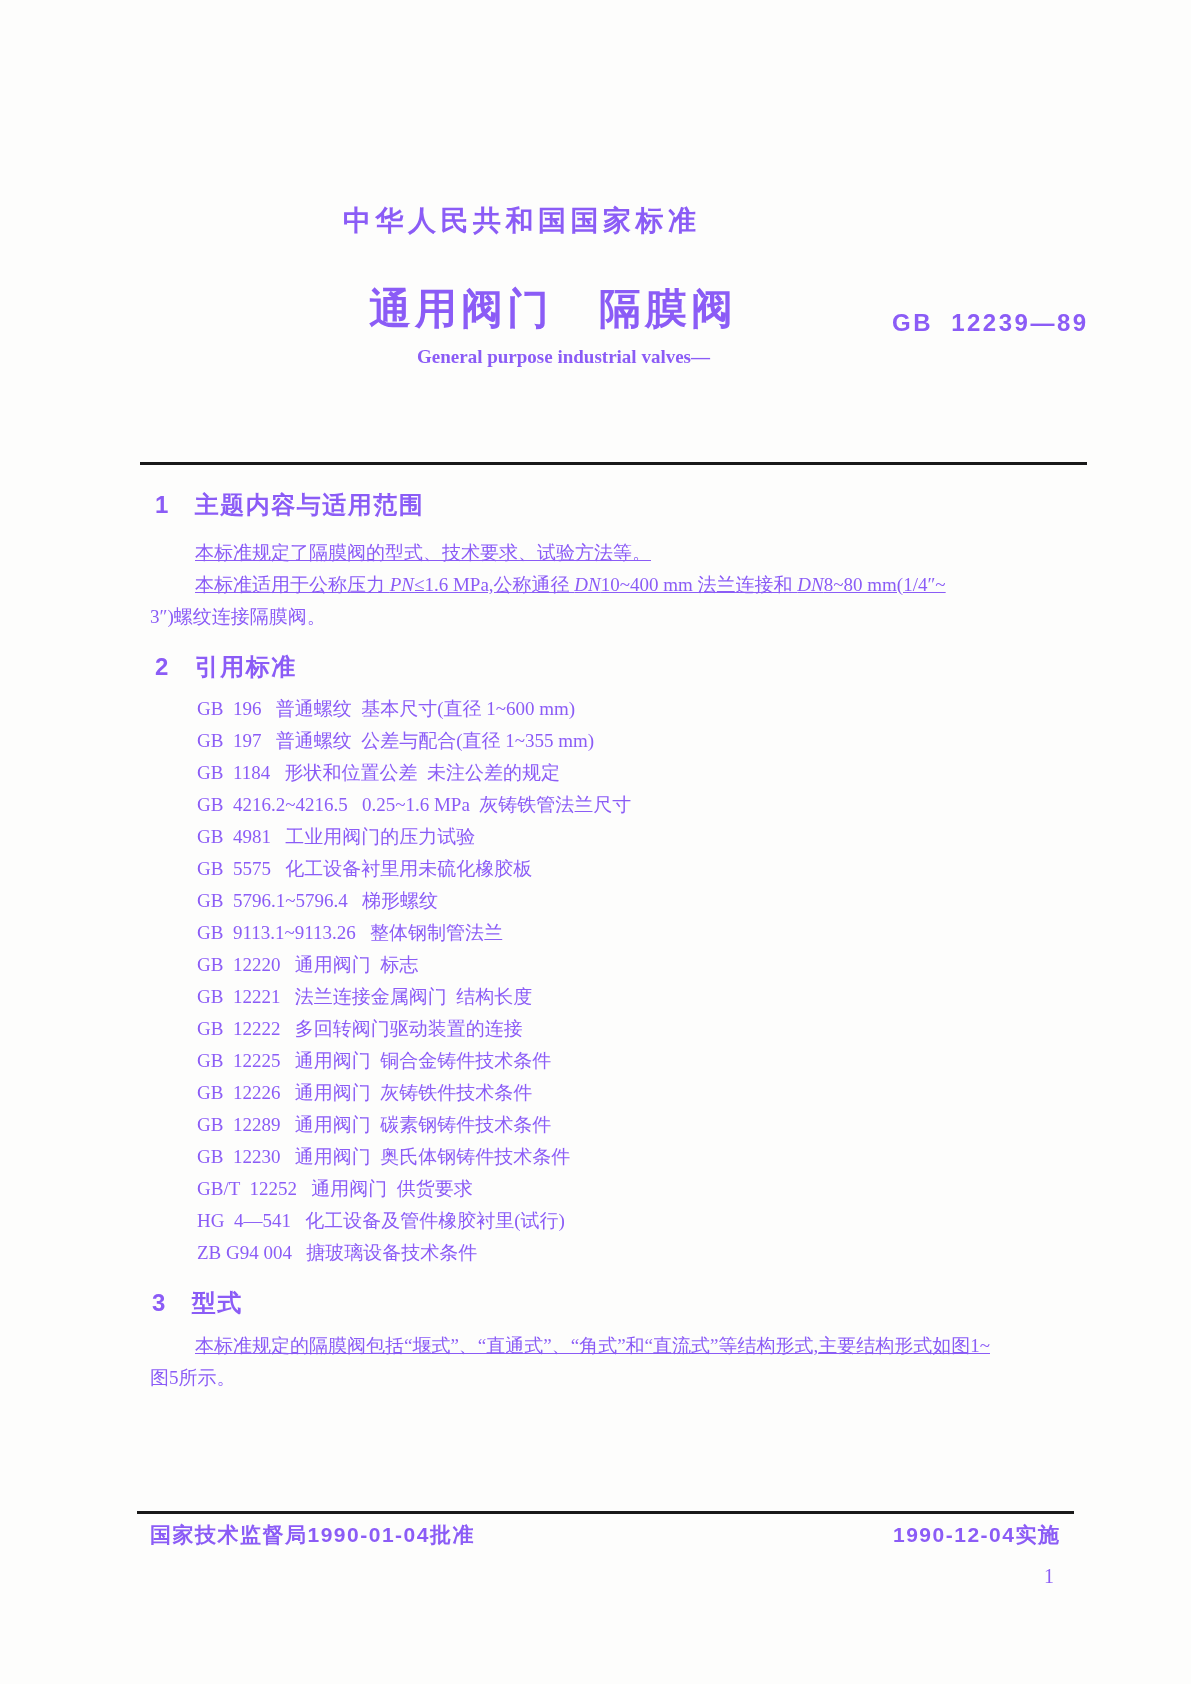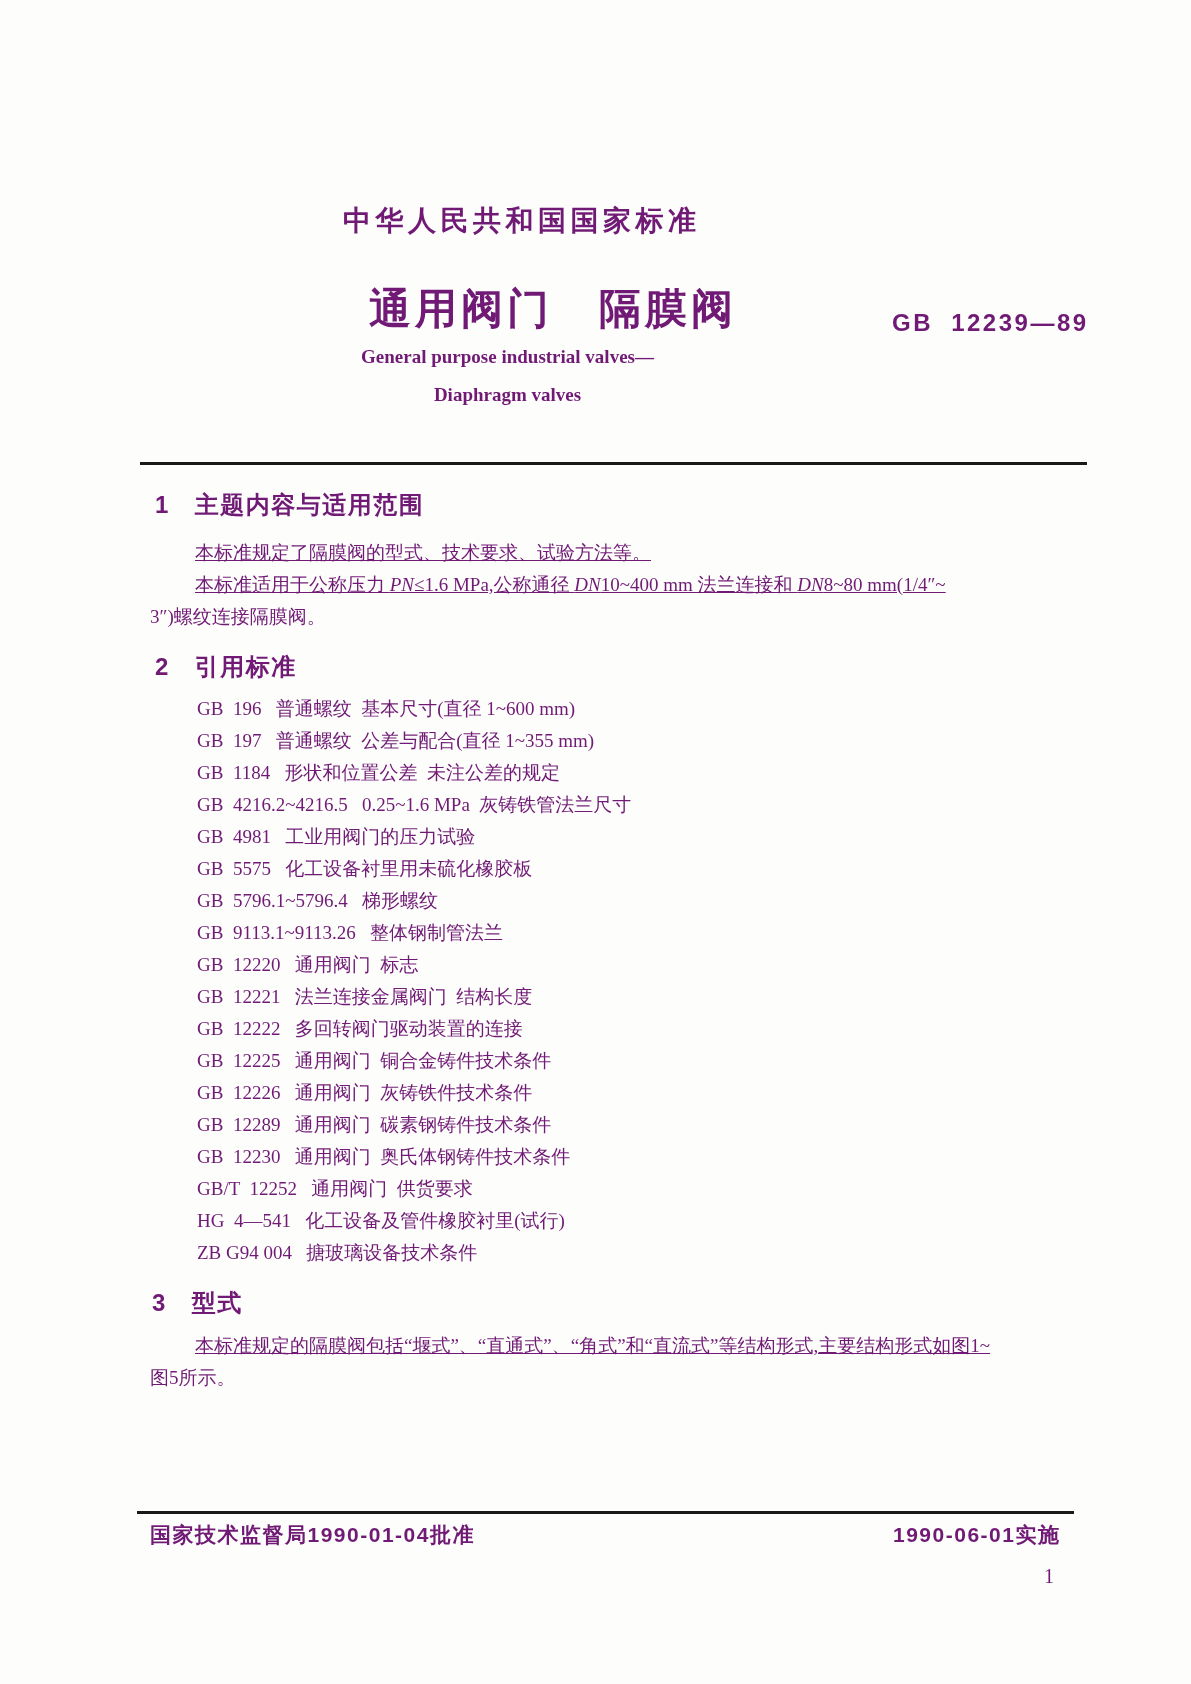--- a/index.html
+++ b/index.html
@@ -2,33 +2,33 @@
 <html lang="zh"><head>
 <meta charset="utf-8">
 <style>
   * { margin:0; padding:0; box-sizing:border-box; }
   html,body { background:#ffffff; }
   .page {
     position:relative;
     width:1191px;
     height:1684px;
     background:#fdfdfc;
-    color:#701a75;
+    color:#8b5cf6;
     overflow:hidden;
     font-family:"Liberation Serif","DejaVu Serif",serif;
   }
   .abs { position:absolute; }
   .hei { font-family:"Liberation Sans","DejaVu Sans",sans-serif; font-weight:700; }
   .song { font-family:"Liberation Serif","DejaVu Serif",serif; }
 
   
   .org-title   { left:343px; top:202px; font-size:28px; letter-spacing:4.5px; white-space:nowrap; }
   .main-title  { left:369px; top:281px; font-size:42px; letter-spacing:4px; white-space:nowrap; }
   .std-no      { left:892px; top:309px; font-size:24px; letter-spacing:2.5px; word-spacing:9px; white-space:nowrap; }
-  .en-title    { left:305px; top:346px; width:405px; text-align:center; font-size:19px; font-weight:700; }
+  .en-title    { left:305px; top:346px; width:405px; text-align:right; font-size:19px; font-weight:700; }
   .en-title2   { top:384px; }
 
   .rule { background:#191919; }
   .rule-top    { left:140px; top:462px; width:947px; height:3px; }
   .rule-bottom { left:137px; top:1511px; width:937px; height:3px; }
 
   
   .sec-heading { font-size:24px; letter-spacing:1.5px; white-space:nowrap; }
   .sec-no { display:inline-block; min-width:12px; margin-right:25px; font-weight:700; }
   #sec1-heading { left:155px; top:489px; }
@@ -51,21 +51,20 @@
 </style>
 </head>
 <body>
 
 <div class="page">
 
   <div class="abs hei org-title">中华人民共和国国家标准</div>
   <div class="abs hei main-title">通用阀门　隔膜阀</div>
   <div class="abs hei std-no">GB 12239—89</div>
   <div class="abs song en-title">General purpose industrial valves—</div>
-  <div class="abs song en-title en-title2">Diaphragm valves</div>
 
   <div class="abs rule rule-top"></div>
 
   <div class="abs hei sec-heading" id="sec1-heading">
     <span class="sec-no">1</span><span>主题内容与适用范围</span>
   </div>
   <div class="abs song body-block" id="sec1-body">
     <p class="para-indent">本标准规定了隔膜阀的型式、技术要求、试验方法等。</p>
     <p class="para-indent"><span>本标准适用于公称压力 </span><span class="seg-italic">PN</span><span>≤1.6 MPa,公称通径 </span><span class="seg-italic">DN</span><span>10~400 mm 法兰连接和 </span><span class="seg-italic">DN</span><span>8~80 mm(1/4″~</span></p>
     <p>3″)螺纹连接隔膜阀。</p>
@@ -79,16 +78,16 @@
   <div class="abs hei sec-heading" id="sec3-heading">
     <span class="sec-no">3</span><span>型式</span>
   </div>
   <div class="abs song body-block" id="sec3-body">
     <p class="para-indent">本标准规定的隔膜阀包括“堰式”、“直通式”、“角式”和“直流式”等结构形式,主要结构形式如图1~</p>
     <p>图5所示。</p>
   </div>
 
   <div class="abs rule rule-bottom"></div>
   <div class="abs hei footer-left">国家技术监督局1990-01-04批准</div>
-  <div class="abs hei footer-right">1990-06-01实施</div>
+  <div class="abs hei footer-right">1990-12-04实施</div>
   <div class="abs song page-number">1</div>
 
 </div>
 
 </body></html>

